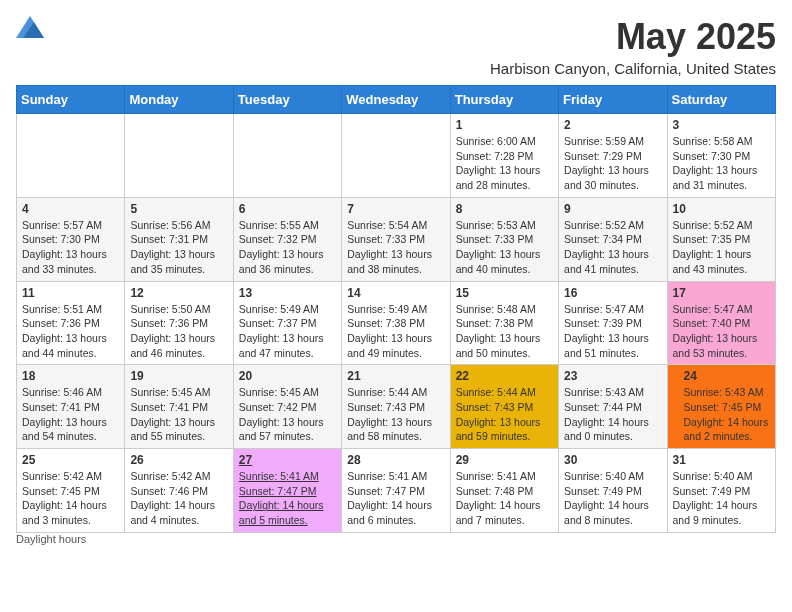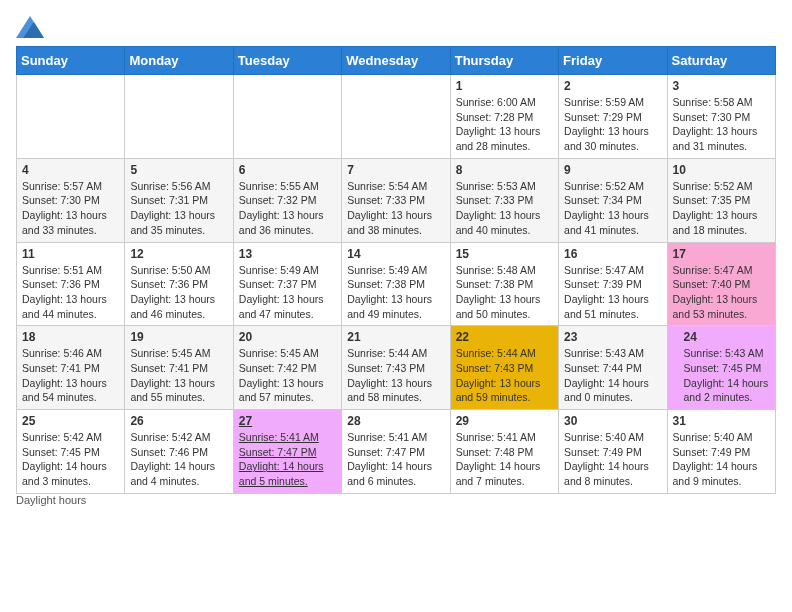--- a/index.html
+++ b/index.html
@@ -89,20 +89,24 @@
   </style>
 </head>
 <body>
 
 <div class="header-area">
   <div class="logo">
     <svg class="logo-icon" viewBox="0 0 28 22" xmlns="http://www.w3.org/2000/svg">
       <polygon points="0,22 14,0 28,22" fill="#2b7fd4" opacity="0.85"></polygon>
       <polygon points="7,22 18,6 28,22" fill="#1a5fa0" opacity="0.7"></polygon>
     </svg>
+  </div>
+  <div class="title-area">
+    <div class="month-title">May 2025</div>
+    <div class="location-title">Harbison Canyon, California, United States</div>
   </div>
 </div>
 
 <table class="calendar">
   <thead>
     <tr>
     <th>Sunday</th>
         <th>Monday</th>
         <th>Tuesday</th>
         <th>Wednesday</th>
@@ -189,21 +193,21 @@
             <span>Sunrise: 5:52 AM</span><br>
             <span>Sunset: 7:34 PM</span><br>
             <span>Daylight: 13 hours and 41 minutes.</span>
           </div>
         </td>
         <td style="background: rgb(245, 245, 245);">
           <span class="day-number">10</span>
           <div class="day-info">
             <span>Sunrise: 5:52 AM</span><br>
             <span>Sunset: 7:35 PM</span><br>
-            <span>Daylight: 13 hours and 18 minutes.</span>
+            <span>Daylight: 1 hours and 43 minutes.</span>
           </div>
         </td>
       </tr>
       <tr>
         <td style="background: rgb(255, 255, 255);">
           <span class="day-number">11</span>
           <div class="day-info">
             <span>Sunrise: 5:51 AM</span><br>
             <span>Sunset: 7:36 PM</span><br>
             <span>Daylight: 13 hours and 44 minutes.</span>
@@ -300,21 +304,21 @@
           </div>
         </td>
         <td style="background: rgb(245, 245, 245);">
           <span class="day-number">23</span>
           <div class="day-info">
             <span>Sunrise: 5:43 AM</span><br>
             <span>Sunset: 7:44 PM</span><br>
             <span>Daylight: 14 hours and 0 minutes.</span>
           </div>
         </td>
-        <td style="background: #f0abfc; padding-left: 16px;">
+        <td style="background: #f97316; padding-left: 16px;">
           <span class="day-number">24</span>
           <div class="day-info">
             <span>Sunrise: 5:43 AM</span><br>
             <span>Sunset: 7:45 PM</span><br>
             <span>Daylight: 14 hours and 2 minutes.</span>
           </div>
         </td>
       </tr>
       <tr>
         <td style="background: rgb(255, 255, 255);">

